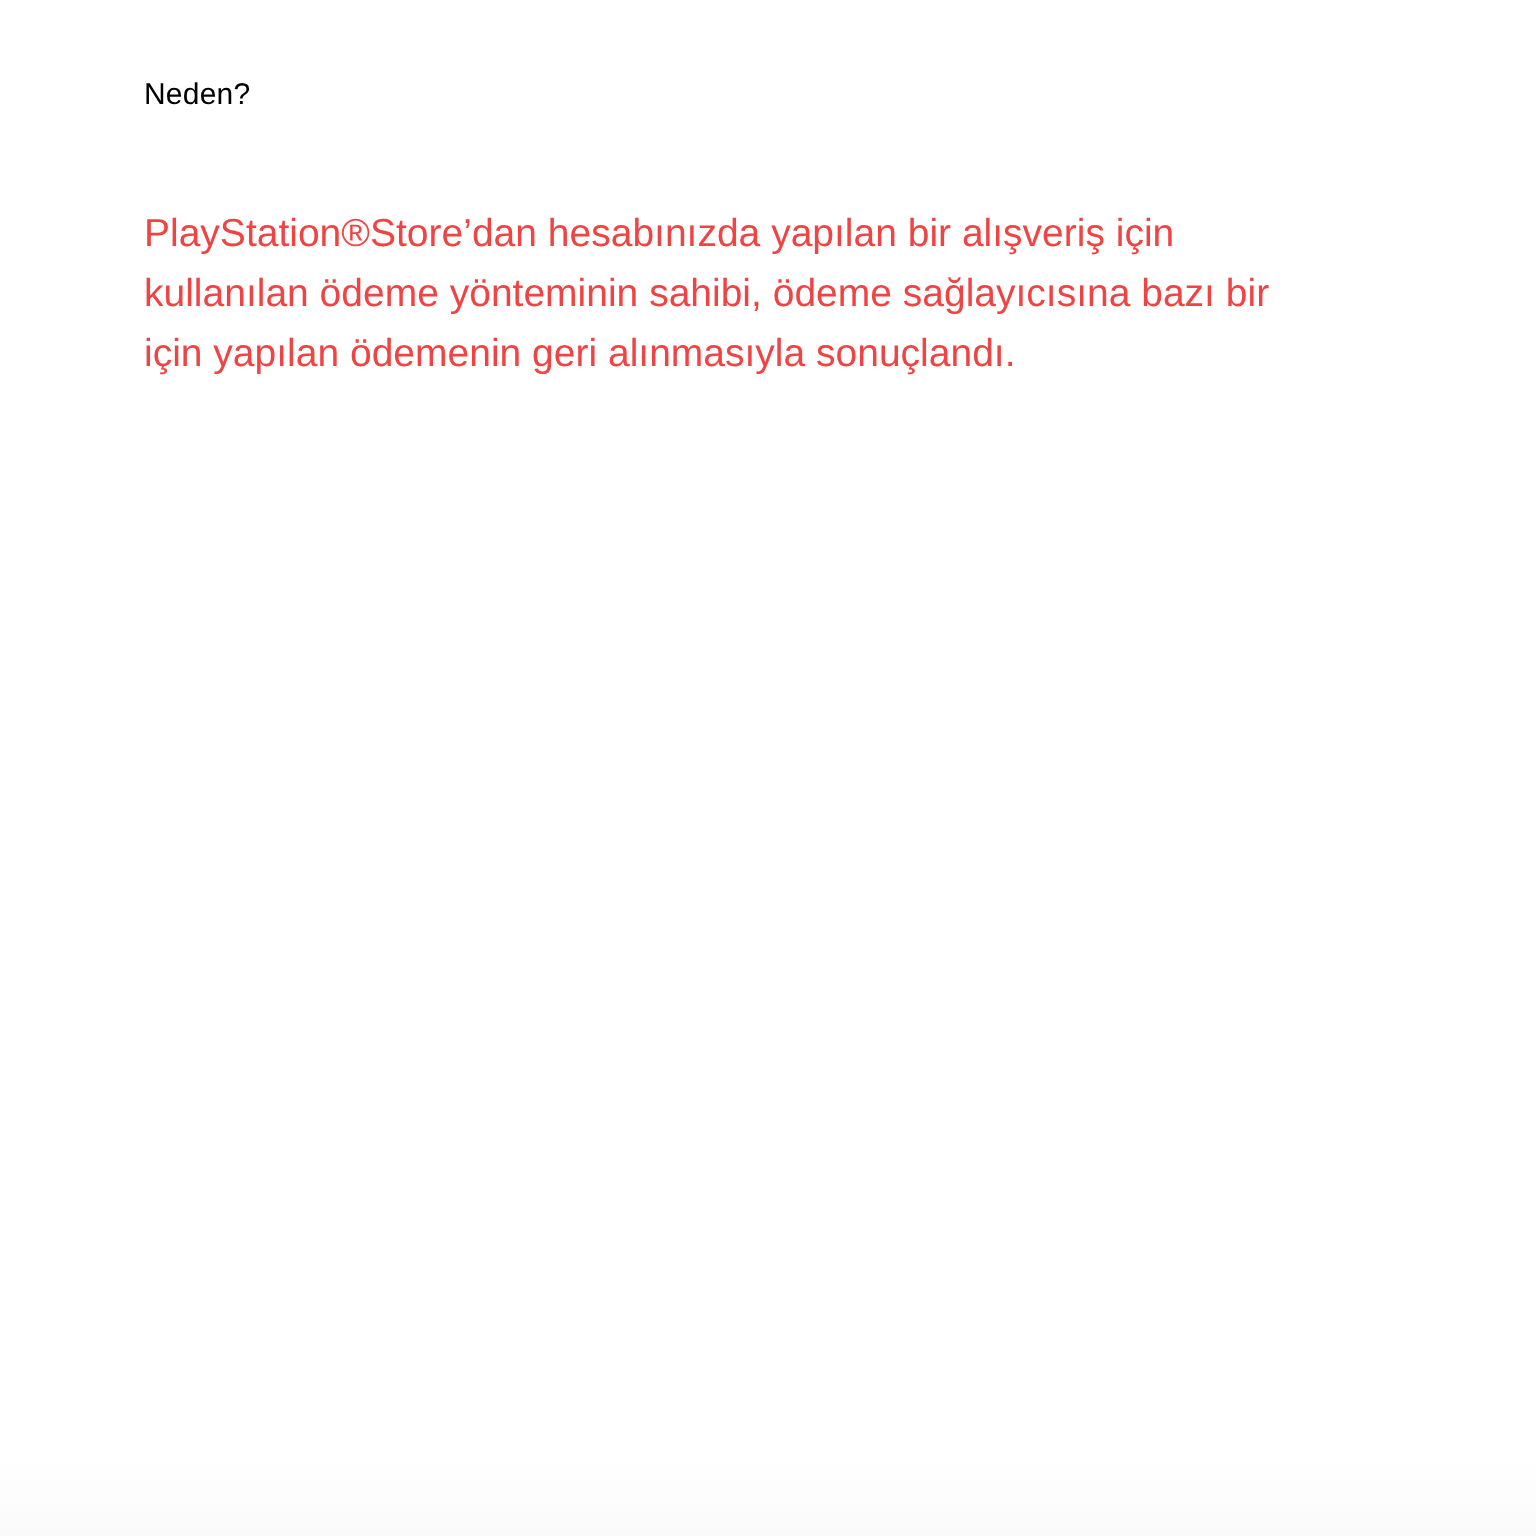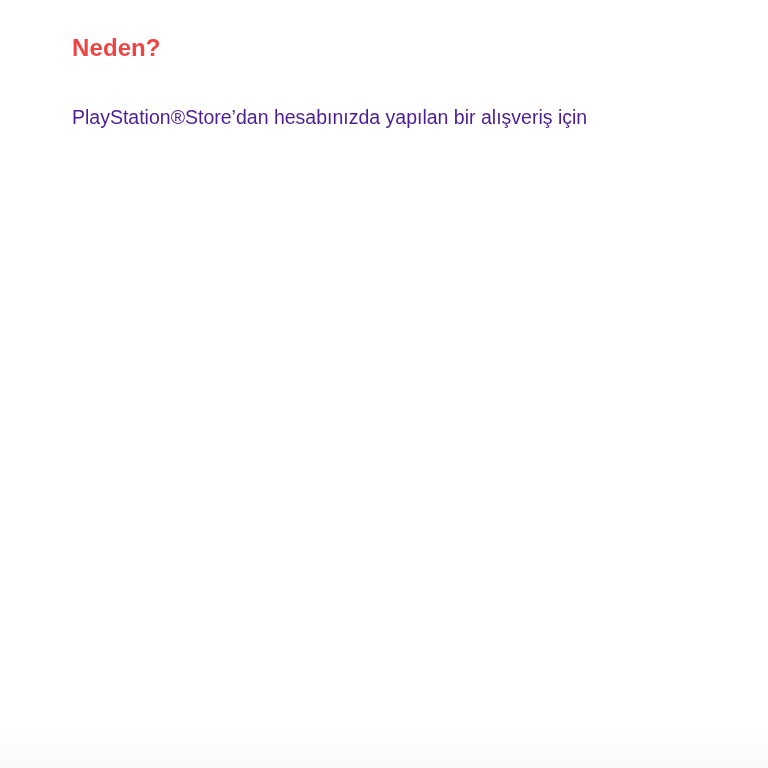--- a/index.html
+++ b/index.html
@@ -15,32 +15,32 @@
       font-family: "Liberation Sans", sans-serif;
       color: #222222;
     }
     .content {
       position: absolute;
       left: 72px;
       top: 36px;
       width: 640px;
     }
     .heading {
-      font-size: 24px;
-      font-weight: bold;
-      color: #ef4444;
+      font-size: 15px;
+      font-weight: normal;
+      color: #000000;
       margin: 0;
       line-height: 24px;
       letter-spacing: 0.1px;
     }
     .para {
       margin: 42px 0 0 0;
       font-size: 19.5px;
       line-height: 30px;
-      color: #4c1d95;
+      color: #ef4444;
       letter-spacing: 0px;
     }
     .para .line {
       display: block;
       white-space: nowrap;
     }
     .bottom-fade {
       position: absolute;
       left: 0;
       right: 0;
@@ -49,16 +49,18 @@
       background: linear-gradient(to bottom, rgba(250,250,250,0) 0%, #fafafa 100%);
     }
   </style>
 </head>
 <body>
 
 <div class="content">
   <h2 class="heading">Neden?</h2>
   <p class="para">
     <span class="line">PlayStation®Store’dan hesabınızda yapılan bir alışveriş için</span>
+    <span class="line">kullanılan ödeme yönteminin sahibi, ödeme sağlayıcısına bazı bir</span>
+    <span class="line">için yapılan ödemenin geri alınmasıyla sonuçlandı.</span>
   </p>
 </div>
 
 <div class="bottom-fade"></div>
 
 </body></html>

